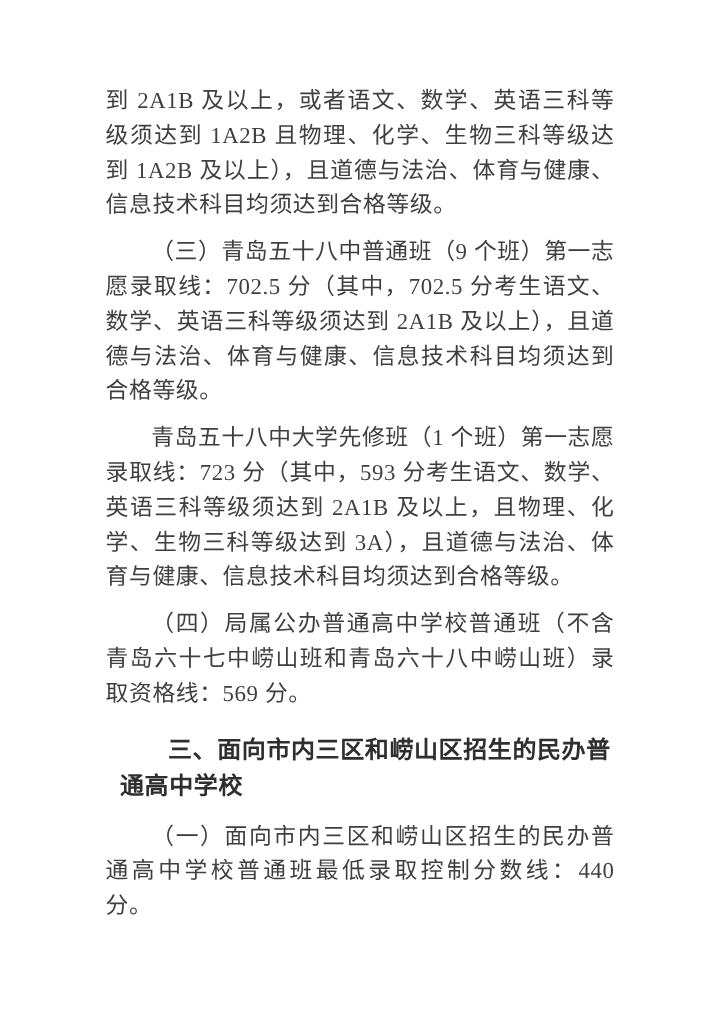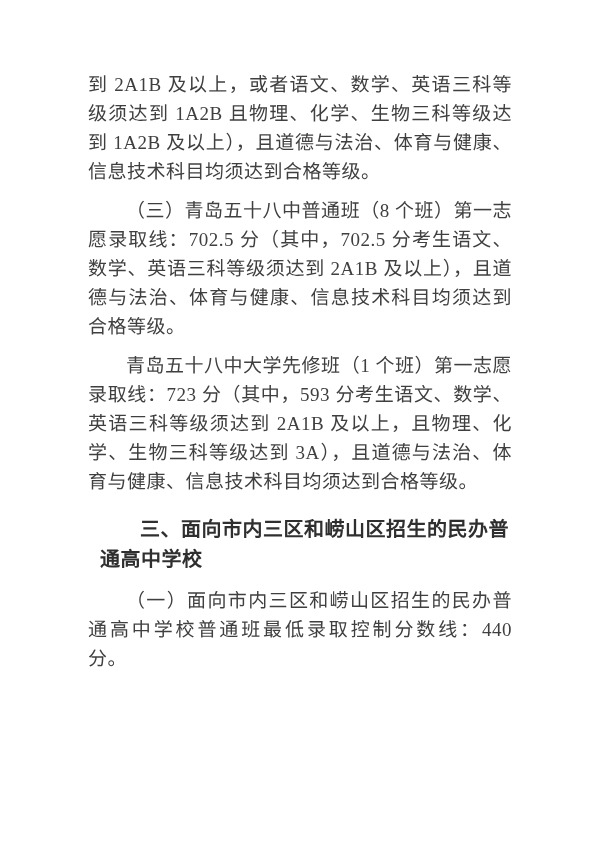--- a/index.html
+++ b/index.html
@@ -44,23 +44,24 @@
     margin: 18px 0 12px 12px;
   }
 </style>
 </head>
 <body>
 
 <div class="page">
 
   <p class="para">到 2A1B 及以上，或者语文、数学、英语三科等级须达到 1A2B 且物理、化学、生物三科等级达到 1A2B 及以上），且道德与法治、体育与健康、信息技术科目均须达到合格等级。</p>
 
-  <p class="para indent">（三）青岛五十八中普通班（8 个班）第一志愿录取线：702.5 分（其中，702.5 分考生语文、数学、英语三科等级须达到 2A1B 及以上），且道德与法治、体育与健康、信息技术科目均须达到合格等级。</p>
+  <p class="para indent">（三）青岛五十八中普通班（9 个班）第一志愿录取线：702.5 分（其中，702.5 分考生语文、数学、英语三科等级须达到 2A1B 及以上），且道德与法治、体育与健康、信息技术科目均须达到合格等级。</p>
 
   <p class="para indent">青岛五十八中大学先修班（1 个班）第一志愿录取线：723 分（其中，593 分考生语文、数学、英语三科等级须达到 2A1B 及以上，且物理、化学、生物三科等级达到 3A），且道德与法治、体育与健康、信息技术科目均须达到合格等级。</p>
 
+  <p class="para indent">（四）局属公办普通高中学校普通班（不含青岛六十七中崂山班和青岛六十八中崂山班）录取资格线：569 分。</p>
 
 
   <h2 class="heading">三、面向市内三区和崂山区招生的民办普通高中学校</h2>
 
   <p class="para indent">（一）面向市内三区和崂山区招生的民办普通高中学校普通班最低录取控制分数线：440 分。</p>
 
 </div>
 
 </body></html>

